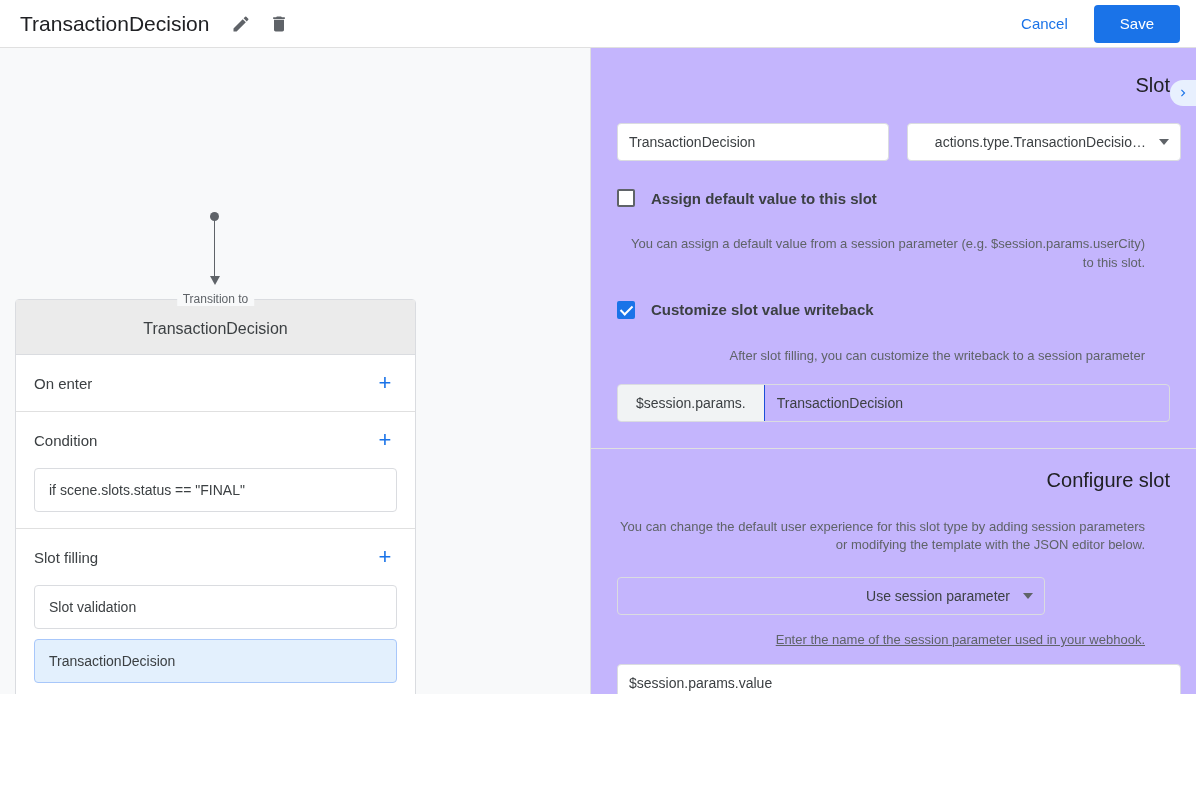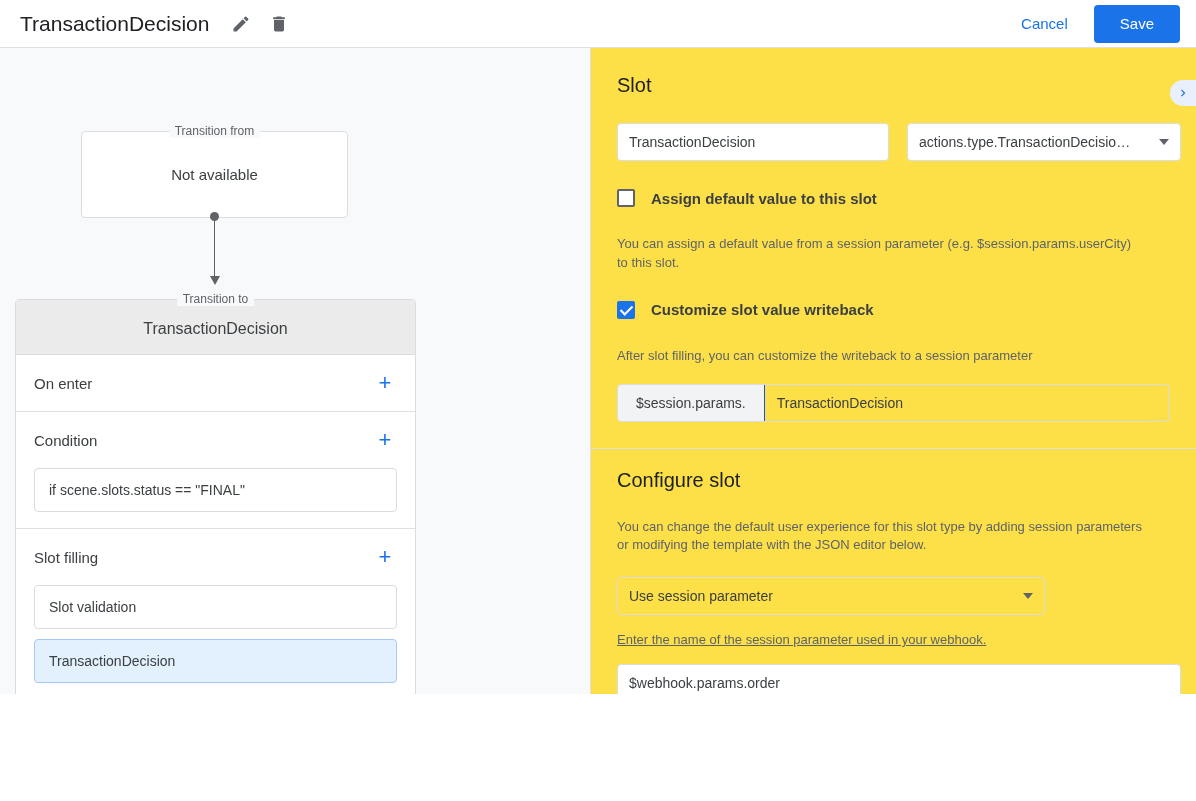--- a/index.html
+++ b/index.html
@@ -201,23 +201,24 @@
   .item-box:last-child { margin-bottom: 0; }
   .item-box.selected {
     background: #e3f0fd;
     border: 1px solid #a8c7fa;
   }
   .item-box.code { font-size: 14px; }
 
   
   .right-panel {
     flex: 1 1 auto;
-    background: #fde047;
+    background: #c4b5fd;
     overflow: hidden;
     position: relative;
+    text-align: right;
   }
   .slot-section {
     padding: 26px 0 0 0;
     border-bottom: 1px solid #e0e0e0;
   }
   .sec-title {
     font-size: 20px;
     color: #202124;
     padding: 0 26px;
     margin-bottom: 26px;
@@ -384,24 +385,20 @@
     <div class="header-spacer"></div>
 
     <button class="cancel-btn">Cancel</button>
     <button class="save-btn">Save</button>
   </div>
 
   <div class="body">
 
     <div class="left-panel">
 
-      <div class="transition-card">
-        <span class="card-legend">Transition from</span>
-        <span>Not available</span>
-      </div>
 
       <div class="connector">
         <div class="dot"></div>
         <div class="line"></div>
         <div class="arrow"></div>
       </div>
 
       <div class="scene-card">
         <div class="scene-head">
           <span class="card-legend">Transition to</span>
@@ -493,18 +490,18 @@
         <div class="sec-title">Configure slot</div>
         <div class="helper-text" style="margin-top:0;margin-bottom:22px;">You can change the default user experience for this slot type by adding session parameters or modifying the template with the JSON editor below.</div>
 
         <div class="select-wide">
           <span>Use session parameter</span>
           <span class="select-caret"></span>
         </div>
 
         <div class="helper-text" style="margin-top:16px;text-decoration:underline;">Enter the name of the session parameter used in your webhook.</div>
 
-        <div class="text-field field-wide">$webhook.params.order</div>
+        <div class="text-field field-wide">$session.params.value</div>
       </div>
     </div>
 
   </div>
 </div>
 
 </body></html>

